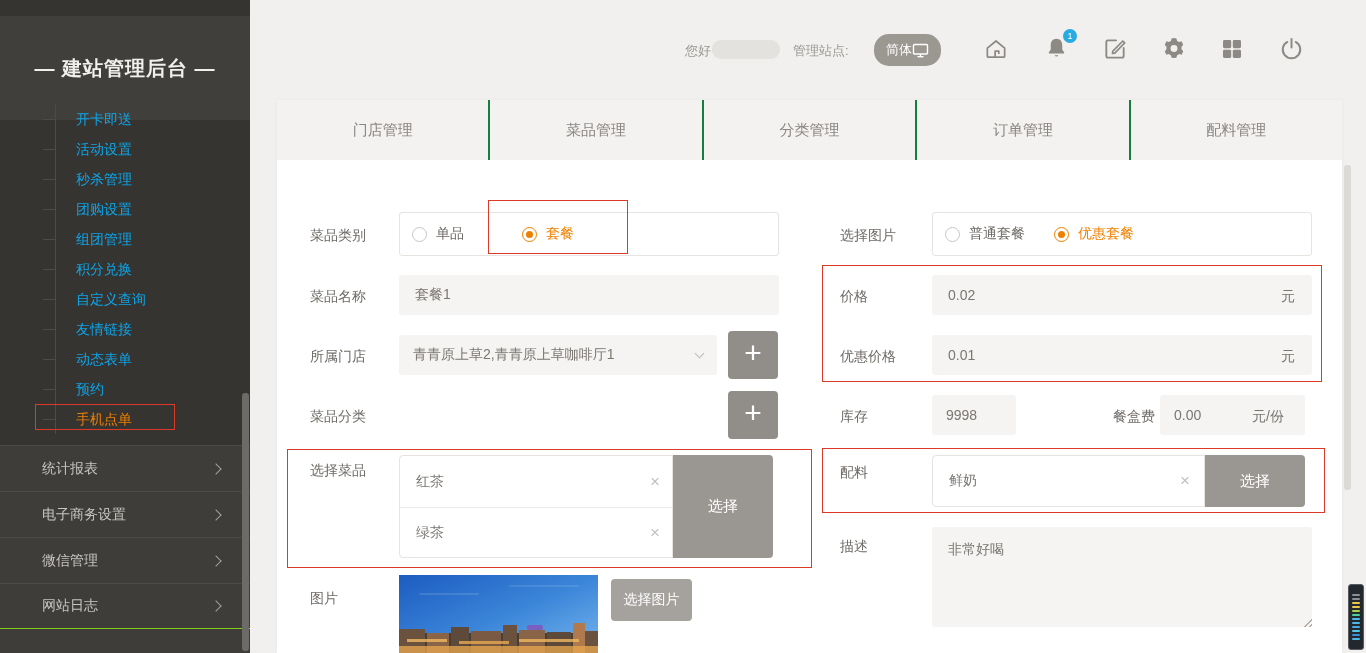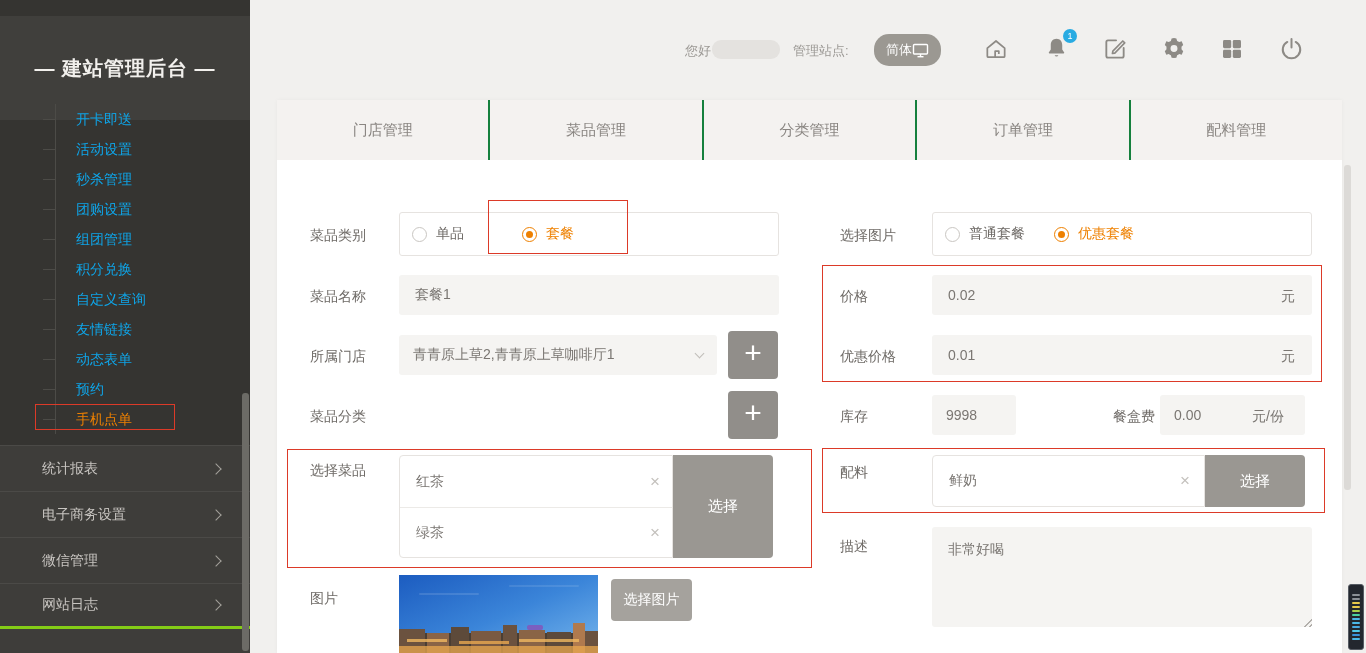--- a/index.html
+++ b/index.html
@@ -15,21 +15,21 @@
   .sidebar-header { height:104px; background:#403f3c; display:flex; align-items:center; justify-content:center;margin-top:16px; }
   .sidebar-title { color:#f2f0ed; font-size:20px; font-weight:bold; letter-spacing:1px; }
   .side-menu { position:absolute; top:104px; left:55px; width:180px; border-left:1px solid #4c4b47; }
   .side-item { position:relative; height:30px; line-height:30px; padding-left:20px;
                color:#0ea5e9; font-size:14px; cursor:pointer; white-space:nowrap; }
   .side-item::before { content:""; position:absolute; left:-13px; top:15px; width:12px; height:1px; background:#4c4b47; }
   .side-item.active { color:#ee8000; }
   .side-sections { position:absolute; top:445px; left:0; width:250px; bottom:0; background:#3e3d3a; }
   .side-section { height:46px; display:flex; align-items:center; padding:0 30px 0 42px;
                   border-top:1px solid #4b4a47; color:#c8c5c1; font-size:14px; cursor:pointer; }
-  .side-section:last-child { border-bottom:3px solid #84cc16; }
+  .side-section:last-child { border-bottom:1px solid #84cc16; }
   .chev-right { width:8px; height:8px; border-top:1.5px solid #a3a09b; border-right:1.5px solid #a3a09b;
                 transform:rotate(45deg); margin-left:auto; }
   .side-scroll { position:absolute; right:1px; top:393px; width:7px; height:258px; background:#6c6b66; border-radius:3px; }
   .red-frame { position:absolute; border:1.5px solid #dc3a28; pointer-events:none; }
   .frame-sidebar { left:35px; top:404px; width:140px; height:26px; }
   
   .topbar-text { position:absolute; font-size:13px; color:#9b9894; }
   .greeting { left:685px; top:42px; }
   .redacted { position:absolute; left:712px; top:40px; width:68px; height:19px; background:#e4e2df; border-radius:9px; }
   .site-label { left:793px; top:42px; }

